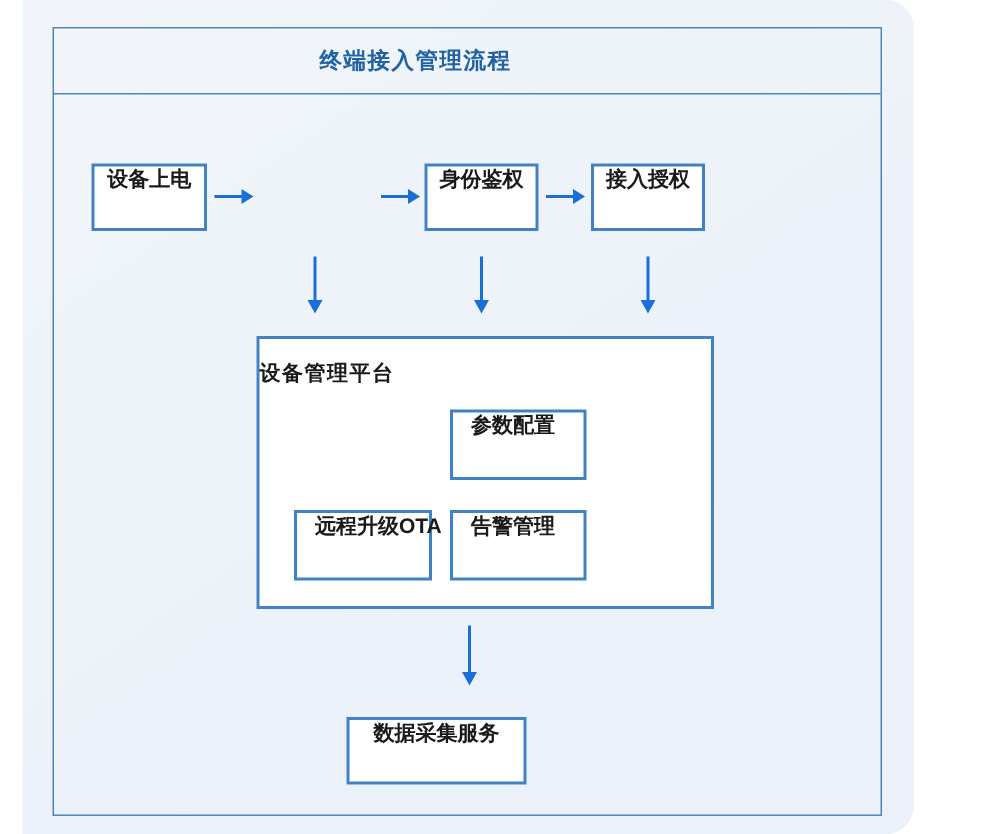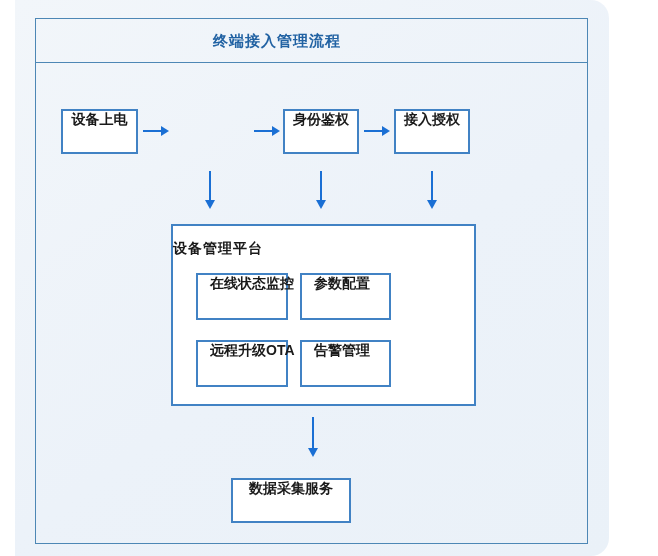--- a/index.html
+++ b/index.html
@@ -133,23 +133,20 @@
       </div>
     <div class="v-arrow v-arrow-2">
         <span class="head"></span>
       </div>
     <div class="v-arrow v-arrow-3">
         <span class="head"></span>
       </div>
 
     <div class="platform">
       <div class="platform-title">设备管理平台</div>
-      <div class="node module module-1">
-        <span>在线状态监控</span>
-      </div>
       <div class="node module module-2">
         <span>参数配置</span>
       </div>
       <div class="node module module-4">
         <span>告警管理</span>
       </div>
       <div class="node module module-3">
         <span>远程升级OTA</span>
       </div>
     </div>

